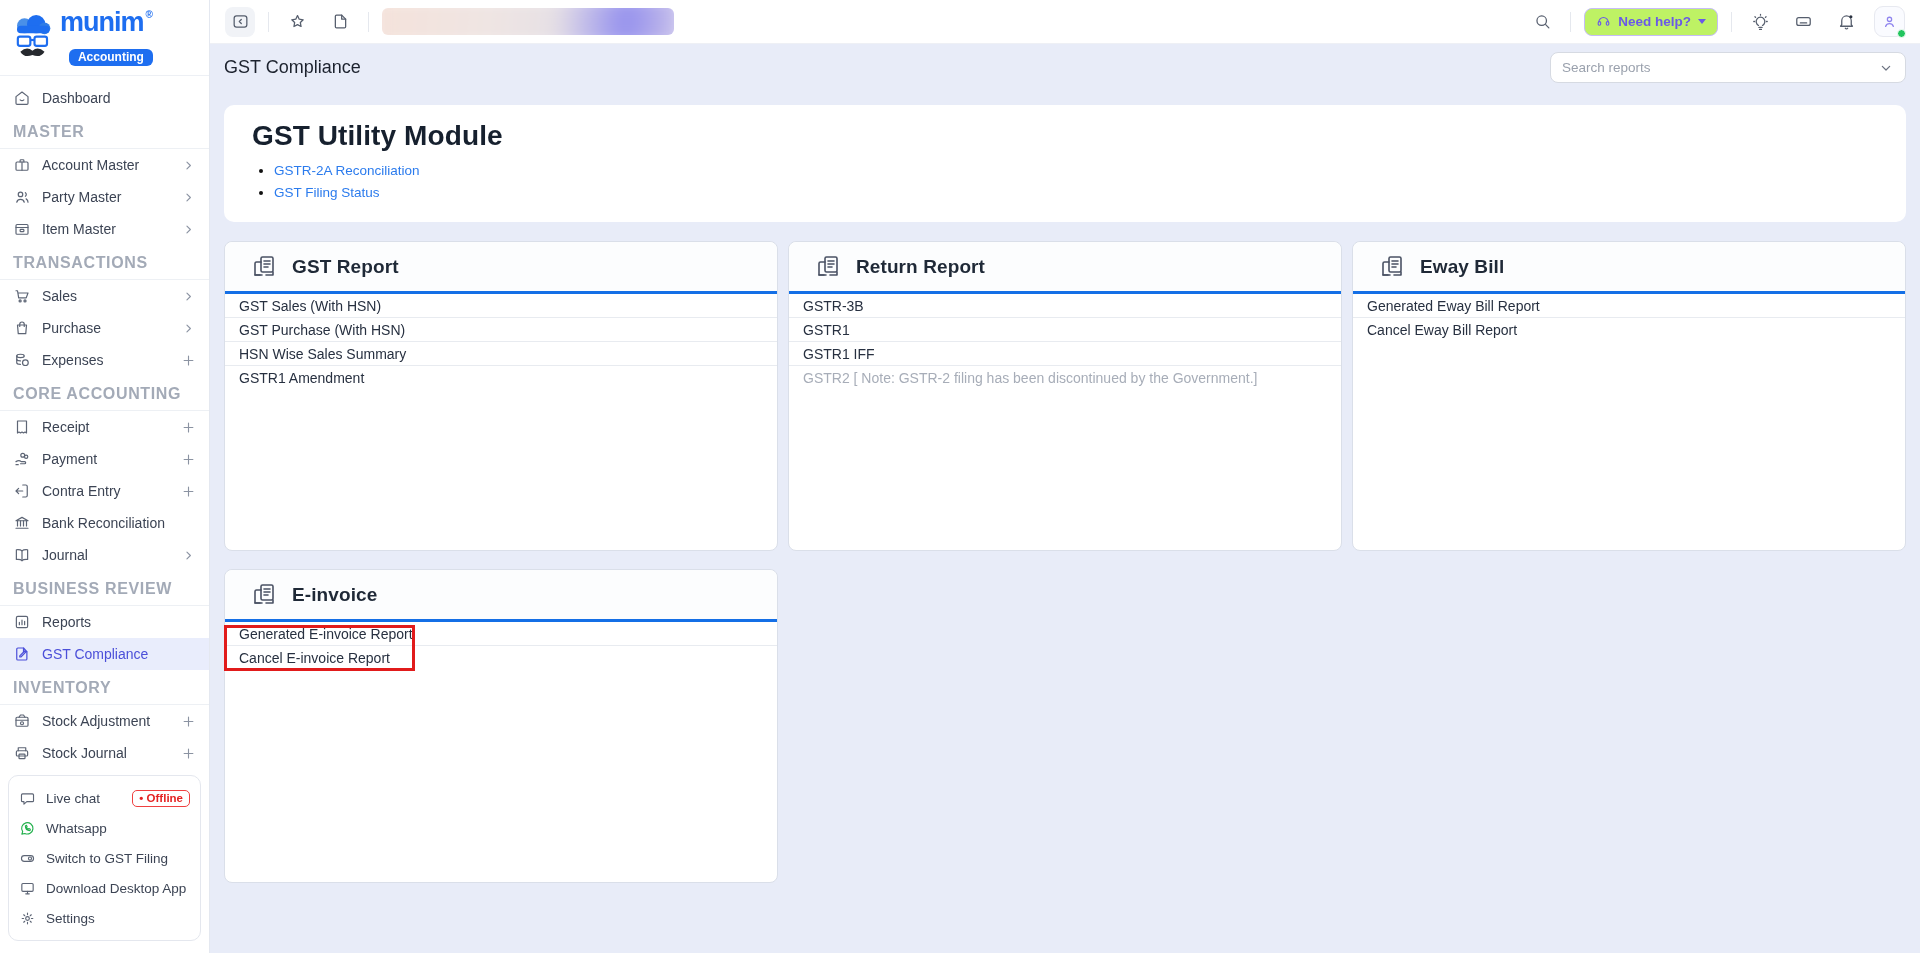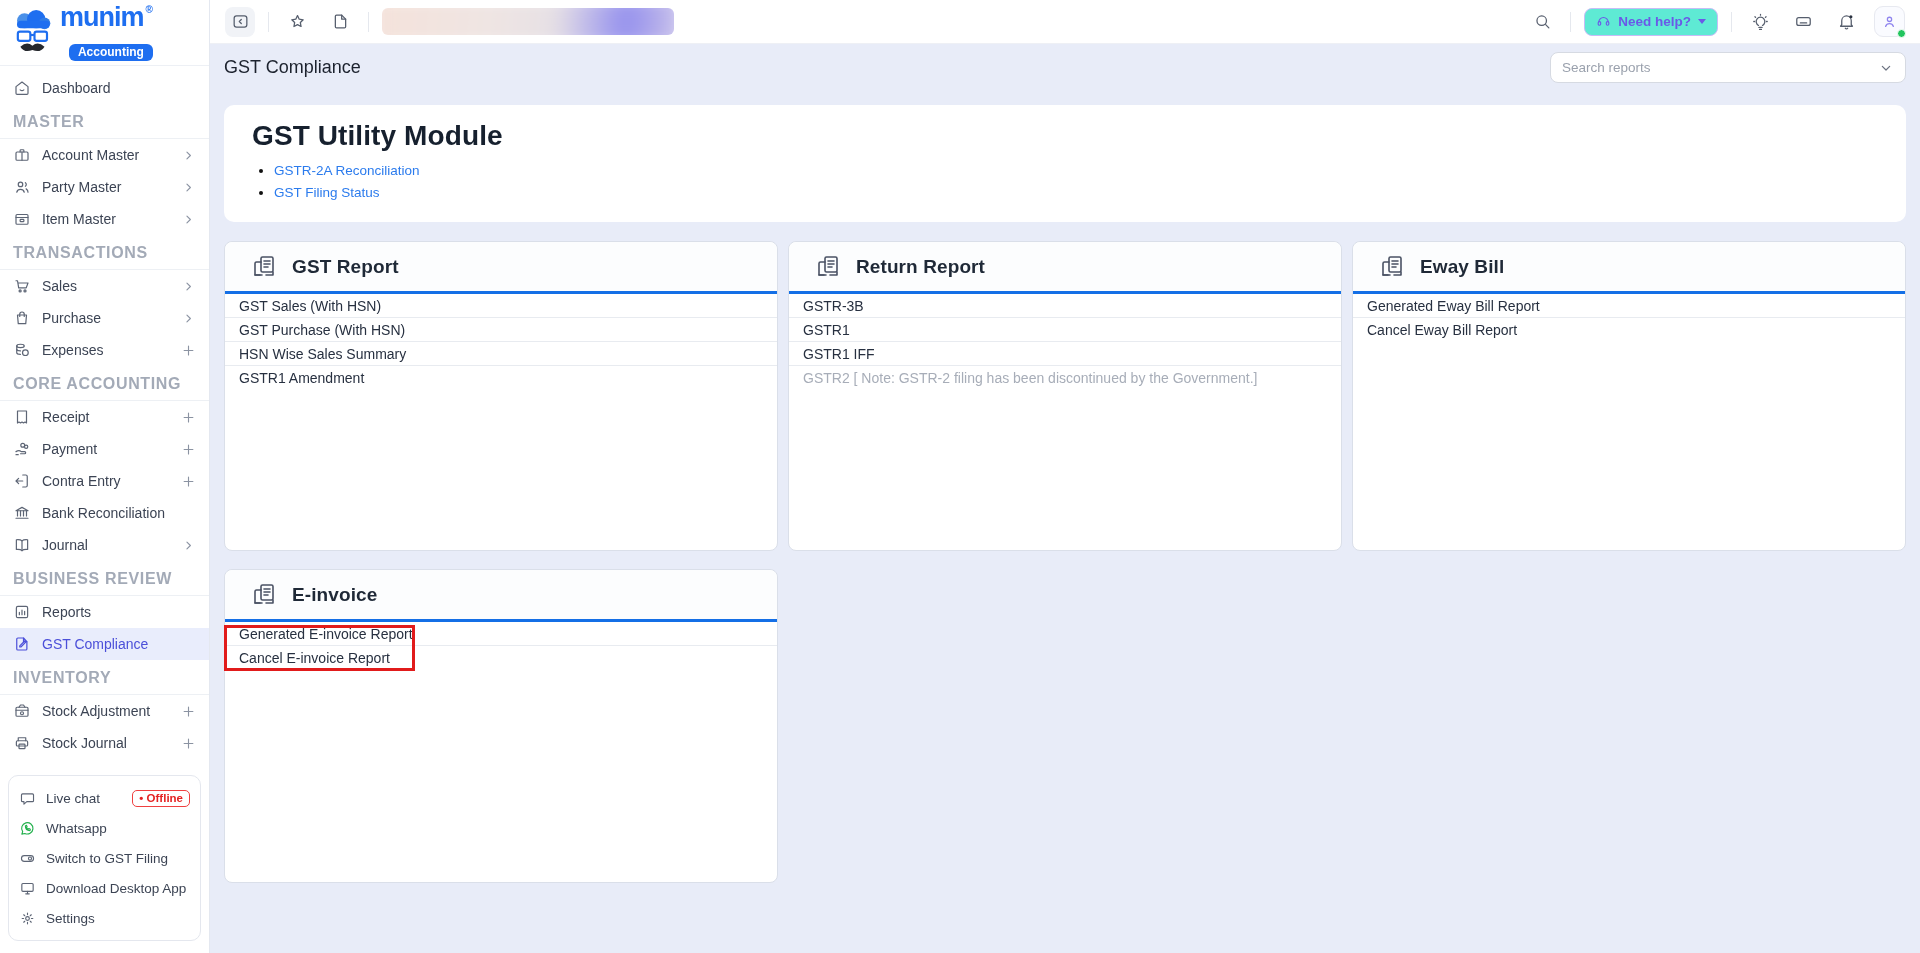--- a/index.html
+++ b/index.html
@@ -2,21 +2,21 @@
 <html><head>
 <meta charset="utf-8">
 <style>
   * { margin:0; padding:0; box-sizing:border-box; }
   html,body { width:1920px; height:953px; overflow:hidden; }
   body { font-family:"Liberation Sans", sans-serif; background:#e8ecf8; color:#2b3240; }
   .app { display:flex; width:1920px; height:953px; }
 
   
   .sidebar { width:210px; min-width:210px; background:#fff; border-right:1px solid #e4e8f0; display:flex; flex-direction:column; height:100%; }
-  .logo-row { height:66px; display:flex; align-items:center; gap:8px; padding:10px 12px; border-bottom:1px solid #edf0f5; }
+  .logo-row { height:76px; display:flex; align-items:center; gap:8px; padding:10px 12px; border-bottom:1px solid #edf0f5; }
   .wordmark { display:flex; flex-direction:column; }
   .wordmark-line { display:flex; align-items:flex-start; }
   .wordmark-text { font-size:27px; font-weight:700; color:#1e6ef0; letter-spacing:-1px; line-height:26px; }
   .registered { font-size:10px; color:#1e6ef0; font-weight:700; margin-left:2px; }
   .tagline-pill { align-self:flex-end; background:#1e6ef0; color:#fff; font-size:12px; font-weight:700; padding:1px 9px 2px; border-radius:6px; margin-top:14px; }
   nav.side-nav { flex:1; padding-top:6px; overflow:hidden; }
   .nav-item { height:32px; display:flex; align-items:center; gap:11px; padding:0 13px; font-size:14px; color:#3c4454; cursor:pointer; }
   .nav-item svg.mi { width:18px; height:18px; stroke:#5d6575; fill:none; stroke-width:1.6; stroke-linecap:round; stroke-linejoin:round; flex:none; }
   .nav-item .suffix { margin-left:auto; display:flex; }
   .nav-item .suffix svg { width:15px; height:15px; stroke:#8b93a2; fill:none; stroke-width:1.8; stroke-linecap:round; stroke-linejoin:round; }
@@ -37,21 +37,21 @@
   .tb-iconbtn { width:30px; height:30px; display:flex; align-items:center; justify-content:center; border-radius:8px; cursor:pointer; flex:none; }
   .tb-iconbtn svg { width:19px; height:19px; stroke:#565e6d; fill:none; stroke-width:1.6; stroke-linecap:round; stroke-linejoin:round; }
   .tb-iconbtn.boxed { background:#f1f3f7; }
   .company-pill { display:flex; align-items:center; gap:9px; background:#f5f7ff; border-radius:8px; padding:4px 11px; cursor:pointer; }
   .fy-badge { background:#d9e6fc; color:#2c6de0; font-weight:700; font-size:12.5px; border-radius:5px; padding:3px 8px; }
   .company-name { font-weight:700; font-size:14px; color:#15191f; letter-spacing:.1px; }
   .company-pill .chev svg { width:15px; height:15px; stroke:#9aa2af; fill:none; stroke-width:2; stroke-linecap:round; stroke-linejoin:round; }
   .blur-pill { width:292px; height:27px; border-radius:6px; overflow:hidden; position:relative; flex:none; }
   .blur-inner { position:absolute; inset:-14px; background:linear-gradient(95deg,#f5e2da 0%,#efe5e3 38%,#e7e1e5 58%,#9490ee 80%,#b9b2ea 92%,#ded9f1 100%); filter:blur(10px); }
   .tb-right { margin-left:auto; display:flex; align-items:center; gap:13px; }
-  .need-help { display:flex; align-items:center; gap:7px; background:#5eead4; border:1px solid #c6bdf7; color:#6a59e8; border-radius:8px; height:28px; padding:0 11px; font-size:13.5px; font-weight:700; cursor:pointer; }
+  .need-help { display:flex; align-items:center; gap:7px; background:#bef264; border:1px solid #c6bdf7; color:#6a59e8; border-radius:8px; height:28px; padding:0 11px; font-size:13.5px; font-weight:700; cursor:pointer; }
   .need-help svg { width:15px; height:15px; stroke:#6a59e8; fill:none; stroke-width:1.8; stroke-linecap:round; stroke-linejoin:round; }
   .need-help .caret { width:0; height:0; border-left:4.5px solid transparent; border-right:4.5px solid transparent; border-top:5.5px solid #6a59e8; }
   .profile-btn { width:31px; height:31px; border:1px solid #e7e9f0; background:#fafbff; border-radius:9px; display:flex; align-items:center; justify-content:center; position:relative; cursor:pointer; }
   .profile-btn svg { width:17px; height:17px; stroke:#8f84ee; fill:none; stroke-width:1.8; stroke-linecap:round; stroke-linejoin:round; }
   .online-dot { position:absolute; right:-2px; bottom:-2px; width:9px; height:9px; background:#22c55e; border:1.5px solid #fff; border-radius:50%; }
 
   .content { flex:1; background:#e8ecf8; padding:0 14px; overflow:hidden; }
   .page-head { height:47px; display:flex; align-items:center; justify-content:space-between; }
   .page-title { font-size:18px; font-weight:500; color:#1c222e; }
   .search-select { width:356px; height:31px; background:#fff; border:1px solid #d6dae2; border-radius:8px; display:flex; align-items:center; justify-content:space-between; padding:0 11px; cursor:pointer; }

